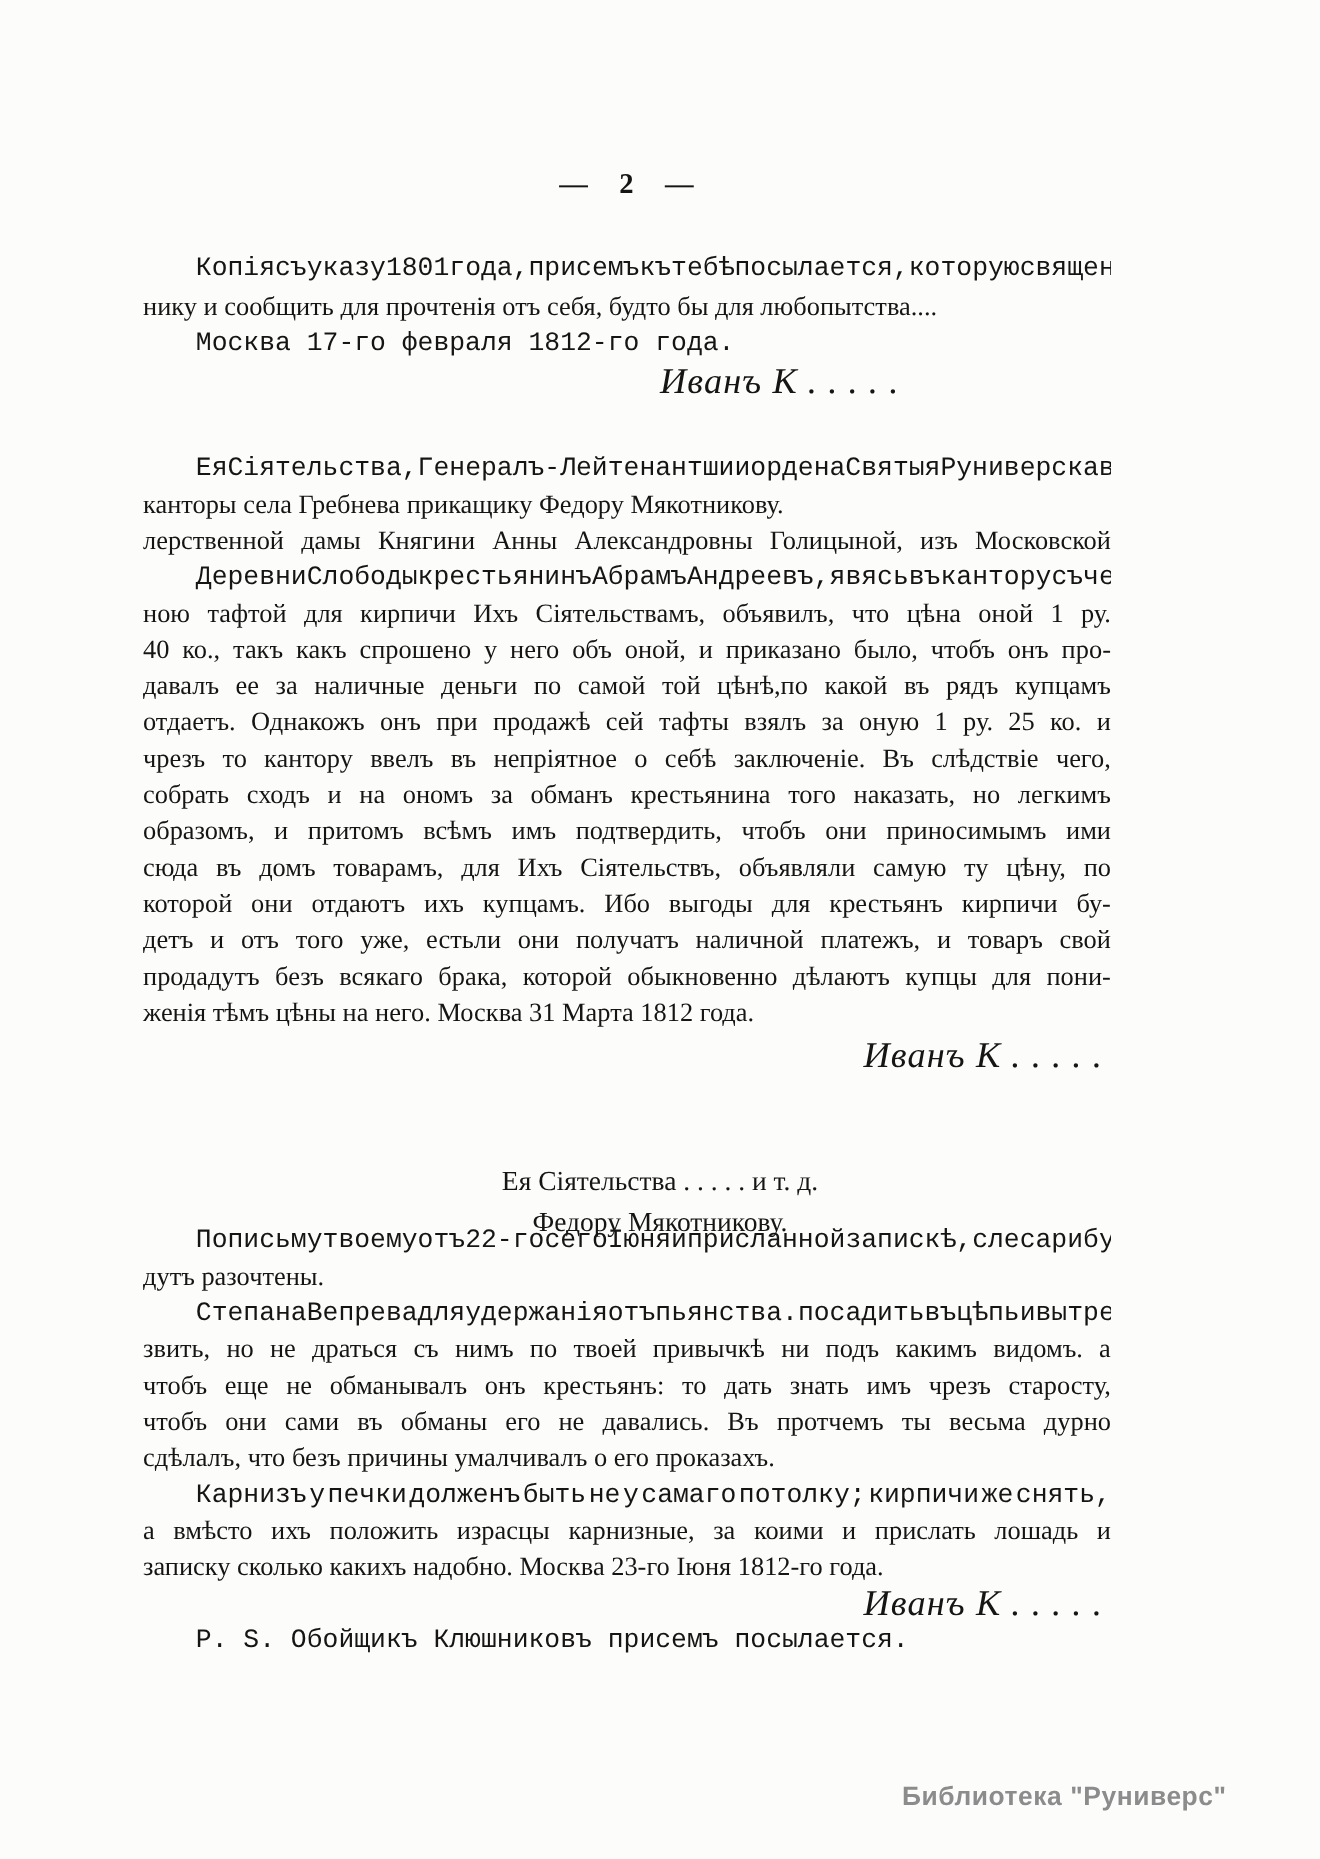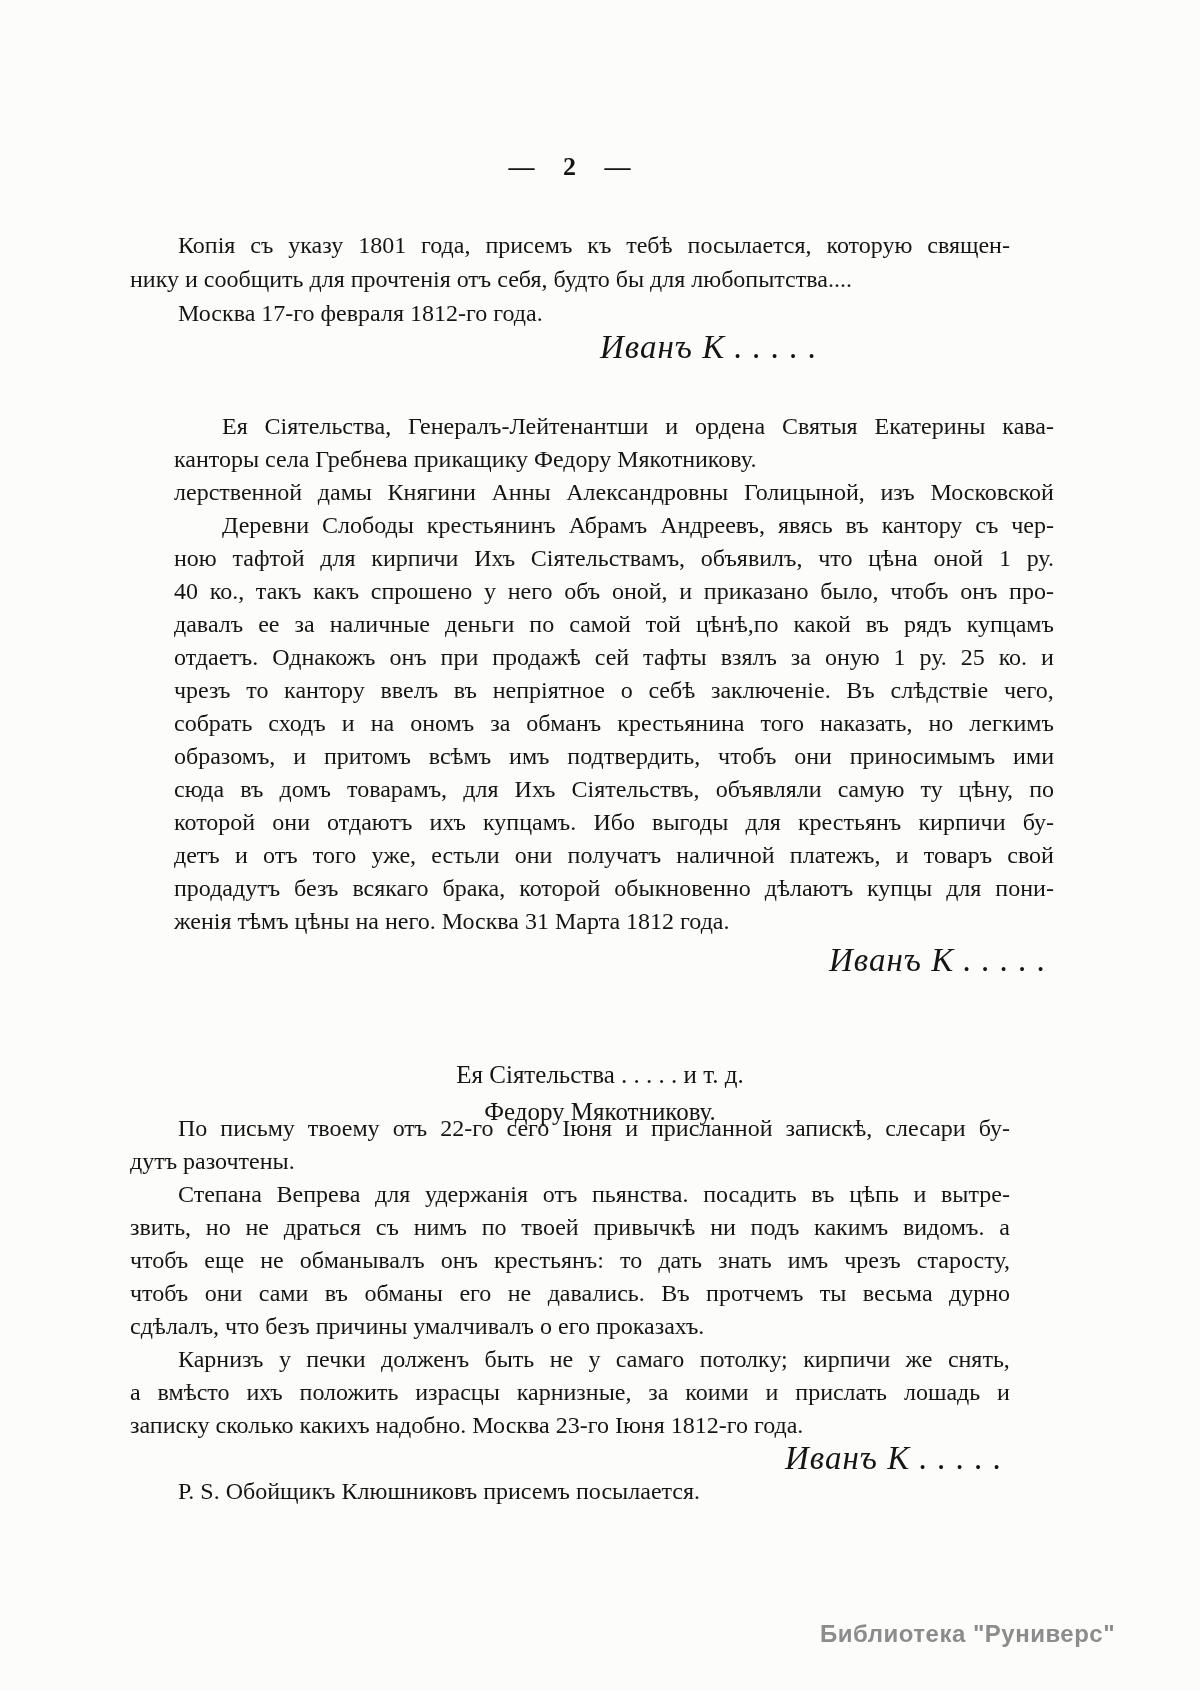--- a/index.html
+++ b/index.html
@@ -21,25 +21,25 @@
     font-size:26px;font-weight:bold;
     word-spacing:20px;
     letter-spacing:1px;
   }
   .letter{
     position:absolute;left:130px;width:880px;
     font-size:24px;
   }
   .letter-1{top:228px;}
   .letter-1 .line{height:34px;line-height:34px;}
-  .letter-2{top:410px;margin-left:44px;}
+  .letter-2{top:410px;}
   .letter-3{top:1112px;}
   .line{height:33px;line-height:33px;white-space:nowrap;}
   .jline{display:flex;justify-content:space-between;white-space:nowrap;overflow:hidden;}
-  .indent{padding-left:48px;}
+  .indent{padding-left:48px;font-family:Liberation Mono, monospace;}
   .sig{
     font-style:italic;
     font-size:33px;
     height:33px;line-height:33px;
     letter-spacing:1px;
   }
   .sig-center{padding-left:470px;}
   .sig-right{padding-left:655px;margin-top:6px;}
   .sig-right-3{padding-left:655px;}
   .section-heading{
@@ -85,21 +85,21 @@
   </div>
 
   <div class="letter letter-2">
     <div class="line jline indent">
         <span>Ея</span>
         <span>Сіятельства,</span>
         <span>Генералъ-Лейтенантши</span>
         <span>и</span>
         <span>ордена</span>
         <span>Святыя</span>
-        <span>Екатерины</span>
+        <span>Руниверс</span>
         <span>кава-</span>
       </div>
     <div class="line">канторы села Гребнева прикащику Федору Мякотникову.</div>
     <div class="line jline">
         <span>лерственной</span>
         <span>дамы</span>
         <span>Княгини</span>
         <span>Анны</span>
         <span>Александровны</span>
         <span>Голицыной,</span>

